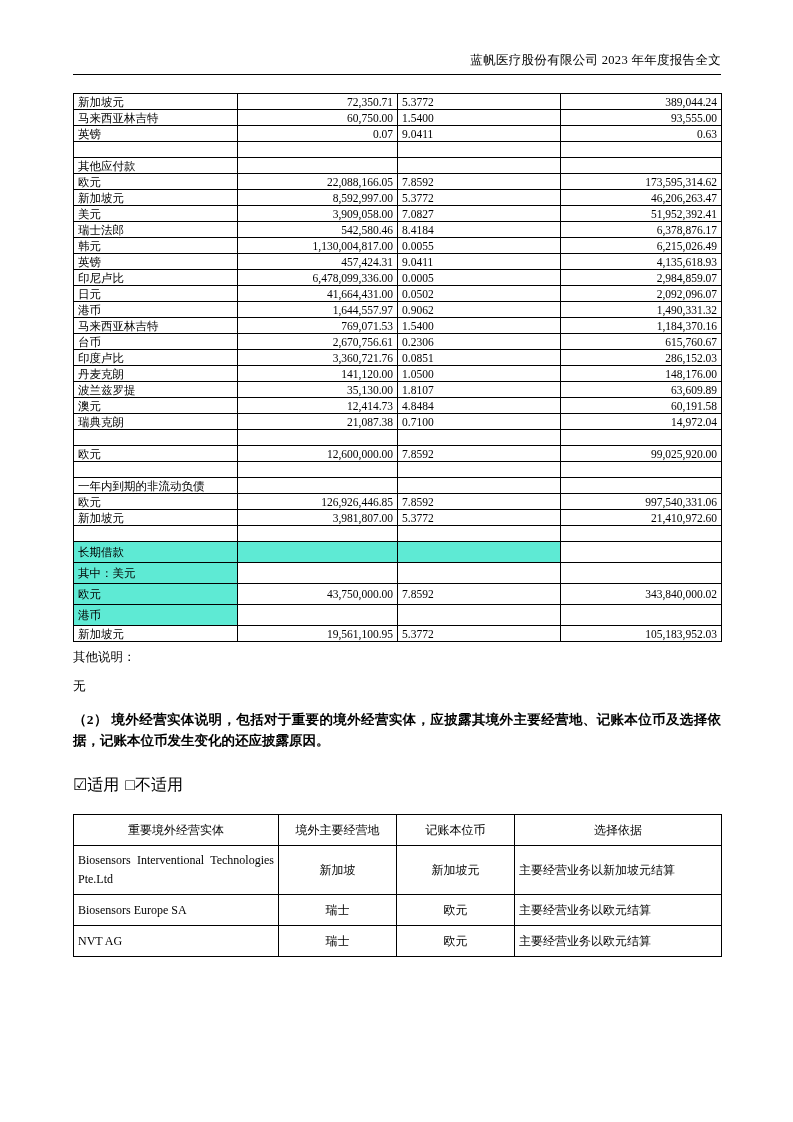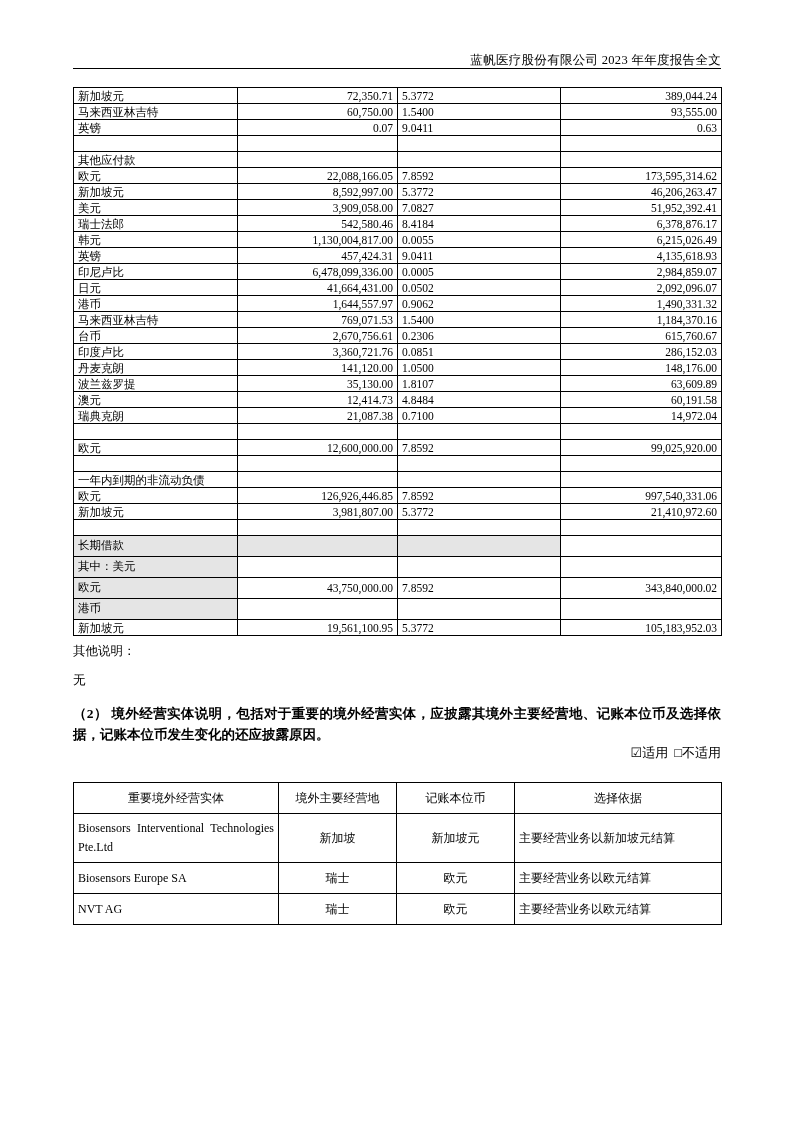--- a/index.html
+++ b/index.html
@@ -4,44 +4,44 @@
 <style>
   html,body{margin:0;padding:0;background:#fff;}
   .page{
     width:793px;height:1122px;background:#ffffff;color:#000;
     font-family:"Liberation Serif","DejaVu Serif",serif;
     position:relative;box-sizing:border-box;
     padding:52px 72px 0 73px;overflow:hidden;
   }
   .doc-header{
     text-align:right;font-size:12.5px;letter-spacing:.3px;
-    border-bottom:1px solid #000;line-height:16px;
+    padding-bottom:6px;border-bottom:1px solid #000;line-height:16px;
   }
   table{border-collapse:collapse;width:648px;table-layout:fixed;}
   
   #currency-table{margin-top:18px;font-size:11.5px;}
   #currency-table td{
     border:1px solid #000;height:15px;line-height:14px;
     padding:0 4px;overflow:hidden;white-space:nowrap;vertical-align:middle;
   }
   #currency-table tr.tall td{height:20px;}
   .c-label{text-align:left;}
   .c-amount{text-align:right;}
   .c-rate{text-align:left;}
   .c-rmb{text-align:right;margin-left:41px;}
   td.indent{padding-left:52px;}
-  td.shaded{background:#e5e5e5;font-family:Liberation Mono, monospace;}
+  td.shaded{background:#5eead4;}
   
   .notes-label{font-size:12.5px;margin-top:7px;line-height:16px;}
   .notes-value{font-size:12.5px;margin-top:13px;line-height:16px;}
   .section-heading{
     font-size:13.5px;font-weight:bold;margin-top:15px;line-height:21px;
     text-align:justify;width:648px;
   }
-  .applicability{font-size:13px;margin-top:0;line-height:16px;text-align:right;}
+  .applicability{font-size:16px;margin-top:26px;line-height:16px;}
   .applicability .gap{display:inline-block;width:6px;}
   
   #entity-table{margin-top:21px;font-size:12px;}
   #entity-table th,#entity-table td{
     border:1px solid #000;padding:2px 4px;vertical-align:middle;
   }
   #entity-table th{font-weight:normal;height:26px;text-align:center;}
   #entity-table td{height:26px;line-height:19px;}
   #entity-table tr.tall td{height:44px;}
   .entity-cell{text-align:justify;}

